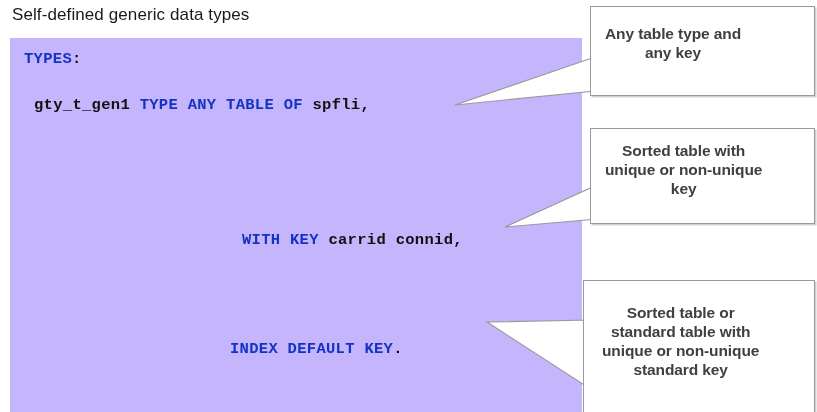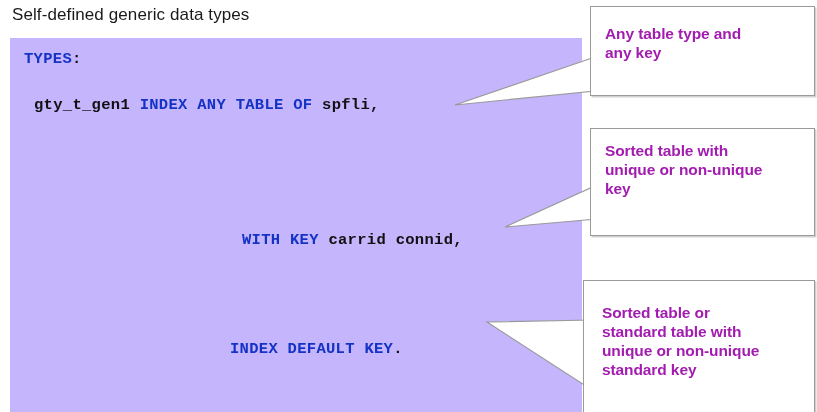--- a/index.html
+++ b/index.html
@@ -73,30 +73,31 @@
     background: #ffffff;
     border: 1px solid #9a9a9a;
     box-sizing: border-box;
     box-shadow: 1.5px 1.5px 0 rgba(120,120,120,0.35);
   }
   .callout-text {
     position: absolute;
     font-family: "Liberation Sans", sans-serif;
     font-size: 15.5px;
     font-weight: bold;
-    color: #a21caf;
+    color: #404040;
     line-height: 19px;
     white-space: pre-line;
     letter-spacing: -0.1px;
+    text-align: center;
   }
 
   #callout-1 { left: 590px; top: 6px;   width: 225px; height: 90px; }
   #callout-1 .callout-text { left: 14px; top: 17px; }
 
-  #callout-2 { left: 590px; top: 128px; width: 225px; height: 108px; }
+  #callout-2 { left: 590px; top: 128px; width: 225px; height: 96px; }
   #callout-2 .callout-text { left: 14px; top: 12px; }
 
   #callout-3 { left: 583px; top: 280px; width: 232px; height: 167px; }
   #callout-3 .callout-text { left: 18px; top: 22px; }
 
   
   .tail {
     position: absolute;
     overflow: visible;
   }
@@ -108,21 +109,21 @@
 <body>
 
 <div id="slide">
 
   <div id="slide-title">Self-defined generic data types</div>
 
   <div id="code-panel">
 
     <div class="code-line" id="line-types"><span class="kw">TYPES</span><span class="blk">:</span></div>
 
-    <div class="code-line" id="line-gen1"><span class="blk">gty_t_gen1</span><span class="blk"> </span><span class="kw">INDEX ANY TABLE OF</span><span class="blk"> </span><span class="blk">spfli,</span></div>
+    <div class="code-line" id="line-gen1"><span class="blk">gty_t_gen1</span><span class="blk"> </span><span class="kw">TYPE ANY TABLE OF</span><span class="blk"> </span><span class="blk">spfli,</span></div>
 
 
     <div class="code-line" id="line-gen2b"><span class="kw">WITH KEY</span><span class="blk"> </span><span class="blk">carrid connid,</span></div>
 
 
     <div class="code-line" id="line-gen3b"><span class="kw">INDEX DEFAULT KEY</span><span class="blk">.</span></div>
 
   </div>
 
   <svg class="tail" id="tail-1" viewBox="0 0 140 62">

